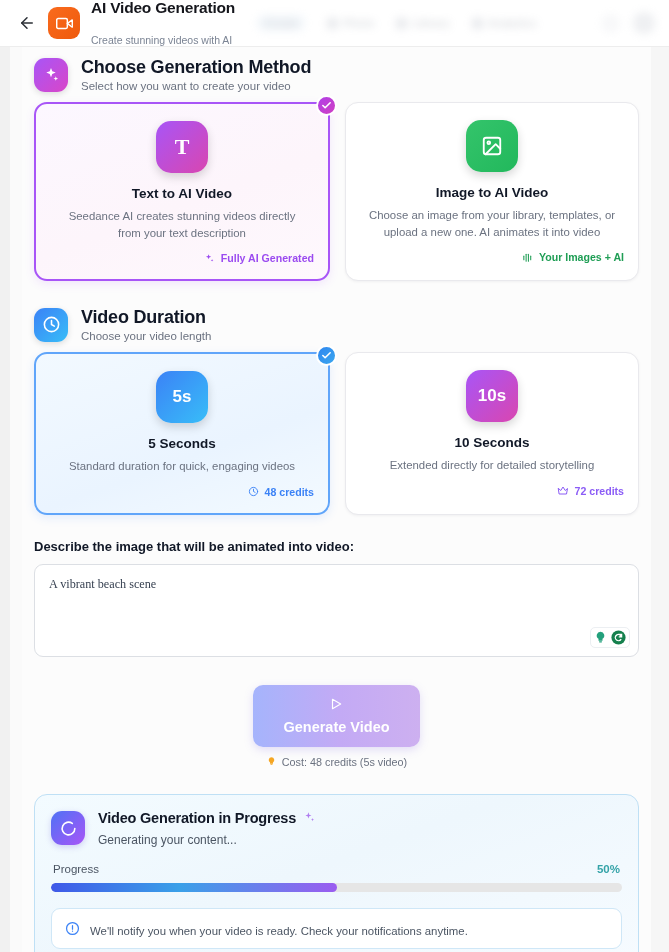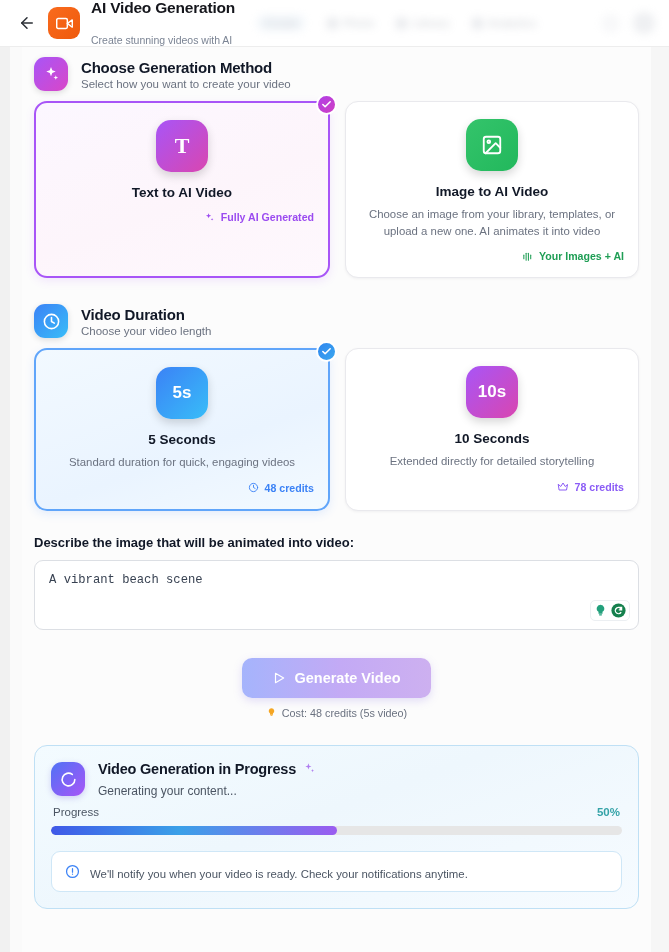--- a/index.html
+++ b/index.html
@@ -47,21 +47,21 @@
 
   
   .content { position: absolute; left: 22px; top: 47px; width: 629px; height: 905px; padding: 0 12px; }
 
   
   .sec-head { display: flex; align-items: center; gap: 13px; padding: 10px 0 10px 0; }
   .sec-ico { width: 34px; height: 34px; border-radius: 11px; display: flex; align-items: center;
              justify-content: center; flex: 0 0 auto; box-shadow: 0 2px 6px rgba(0,0,0,.13); }
   .ico-purple { background: linear-gradient(135deg, #a855f7 0%, #d946c8 100%); }
   .ico-blue   { background: linear-gradient(135deg, #3b82f6 0%, #38bdf8 100%); }
-  .sec-title { font-size: 15px; font-weight: bold; color: #111827; letter-spacing: -0.2px; }
+  .sec-title { font-size: 18px; font-weight: bold; color: #111827; letter-spacing: -0.2px; }
   .sec-sub { font-size: 11.5px; color: #6b7280; margin-top: 2px; }
 
   
   .grid { display: flex; gap: 15px; }
   .card {
     flex: 1 1 0; border-radius: 13px; background: #fff; border: 1px solid #e9e9ed;
     padding: 17px 14px 15px; text-align: center; position: relative;
     box-shadow: 0 1px 3px rgba(15,23,42,.05); cursor: pointer;
   }
   .card.sel-purple {
@@ -98,37 +98,37 @@
   .card-desc { font-size: 11.4px; color: #6b7280; line-height: 1.45; margin-top: 7px; padding: 0 8px; }
   .card-badge { margin-top: 11px; font-size: 10.6px; font-weight: 600;
                 display: flex; align-items: center; justify-content: flex-end; gap: 6px; }
   .b-purple { color: #9b4bf0; } .b-green { color: #1f9e55; }
   .b-blue { color: #3b82f6; }  .b-violet { color: #8b5cf6; }
 
   
   .prompt-label { font-size: 13px; font-weight: bold; color: #111827; margin: 24px 0 10px; }
   .textarea-wrap { position: relative; }
   .textarea {
-    width: 100%; height: 70px; border: 1px solid #dcdfe4; border-radius: 9px;
+    width: 100%; height: 93px; border: 1px solid #dcdfe4; border-radius: 9px;
     background: #fff; padding: 12px 14px; font-size: 12.2px; color: #374151;
-    font-family: Liberation Mono, monospace; resize: none; outline: none; display: block;
+    font-family: Liberation Serif, serif; resize: none; outline: none; display: block;
   }
   .grammarly {
     position: absolute; right: 9px; bottom: 9px; display: flex; align-items: center; gap: 2px;
     background: #fff; border: 1px solid #eceff2; border-radius: 5px; padding: 1px 2px;
   }
 
   
   .gen-wrap { text-align: center; margin-top: 28px; }
   .gen-btn {
     display: inline-flex; align-items: center; justify-content: center; gap: 8px;
     padding: 12px 30px; border: none; border-radius: 10px; color: #fff;
     background: linear-gradient(90deg, #a5b4fc 0%, #c3aaf5 52%, #cdb0f0 100%);
     font-size: 14.5px; font-weight: bold; font-family: "Liberation Sans", sans-serif;
-    cursor: pointer; box-shadow: 0 3px 9px rgba(150,130,230,.25);
+    cursor: pointer; box-shadow: 0 3px 9px rgba(150,130,230,.25); flex-direction: column;
   }
   .gen-cost { margin-top: 9px; font-size: 10.8px; color: #6b7280;
               display: flex; align-items: center; justify-content: center; gap: 5px; }
 
   
   .prog-panel {
     margin-top: 26px; border: 1px solid #bfe0f5; border-radius: 13px;
     background: linear-gradient(160deg,#f3fbff 0%, #eef7fd 45%, #f6fbff 100%);
     padding: 15px 16px 16px; position: relative;
   }
@@ -136,21 +136,21 @@
   .prog-ico {
     width: 34px; height: 34px; border-radius: 11px; flex: 0 0 auto;
     background: linear-gradient(135deg, #4f72f5 0%, #a855f7 100%);
     display: flex; align-items: center; justify-content: center;
     box-shadow: 0 2px 6px rgba(80,60,200,.22);
   }
   .prog-title { font-size: 14.5px; font-weight: bold; color: #111827;
                 display: flex; align-items: center; gap: 7px; letter-spacing: -0.2px; }
   .prog-sub { font-size: 12px; color: #4b5563; margin-top: 7px; }
   .prog-row { display: flex; align-items: center; justify-content: space-between;
-              margin-top: 8px; padding: 0 2px; }
+              margin-top: 16px; padding: 0 2px; }
   .prog-lbl { font-size: 11.5px; color: #4b5563; }
   .prog-pct { font-size: 11.5px; color: #35a3a8; font-weight: 600; }
   .track { margin-top: 8px; height: 9px; border-radius: 6px; background: #e6e6e6; overflow: hidden; }
   .fill { height: 100%; border-radius: 6px;
           background: linear-gradient(90deg, #4059e8 0%, #3aa0e8 45%, #9b5cf0 100%); }
 
   .note {
     margin-top: 16px; background: #fff; border: 1px solid #cfe7f7; border-radius: 9px;
     padding: 11px 13px; display: flex; gap: 10px; align-items: flex-start;
   }
@@ -231,20 +231,21 @@
       <div class="card sel-purple">
         <div class="check purple">
           <svg width="11" height="11" viewBox="0 0 24 24" fill="none" stroke="#fff" stroke-width="3.4" stroke-linecap="round" stroke-linejoin="round">
             <polyline points="20 6 9 17 4 12"></polyline>
           </svg>
         </div>
         <div class="card-ico ico-t">
           <span class="ico-txt">T</span>
         </div>
         <div class="card-title">Text to AI Video</div>
+        <div class="card-desc">Seedance AI creates stunning videos directly from your text description</div>
         <div class="card-badge b-purple">
           <svg width="11" height="11" viewBox="0 0 24 24" fill="#9b4bf0">
             <path d="M10 2.5l1.5 4.2 4.2 1.5-4.2 1.5L10 13.9 8.5 9.7 4.3 8.2l4.2-1.5z"></path>
             <path d="M17.6 13l.8 2.1 2.1.8-2.1.8-.8 2.1-.8-2.1-2.1-.8 2.1-.8z"></path>
           </svg>
           <span>Fully AI Generated</span>
         </div>
       </div>
 
       <div class="card">
@@ -306,21 +307,21 @@
       <div class="card">
         <div class="card-ico ico-10s">
           <span class="ico-num">10s</span>
         </div>
         <div class="card-title">10 Seconds</div>
         <div class="card-desc">Extended directly for detailed storytelling</div>
         <div class="card-badge b-violet">
           <svg width="12" height="12" viewBox="0 0 24 24" fill="none" stroke="#8b5cf6" stroke-width="2" stroke-linecap="round" stroke-linejoin="round">
             <path d="M3 7l4.5 4L12 4l4.5 7L21 7l-2 11H5z"></path>
           </svg>
-          <span>78 credits</span>
+          <span>72 credits</span>
         </div>
       </div>
     </div>
 
     <div class="prompt-label">Describe the image that will be animated into video:</div>
     <div class="textarea-wrap">
       <textarea class="textarea" placeholder="Describe the image that will be animated into video..." style="">A vibrant beach scene</textarea>
       <div class="grammarly">
         <svg width="15" height="15" viewBox="0 0 24 24">
           <path d="M12 3a6 6 0 0 0-3.2 11.1V17h6.4v-2.9A6 6 0 0 0 12 3z" fill="#23a07c"></path>

